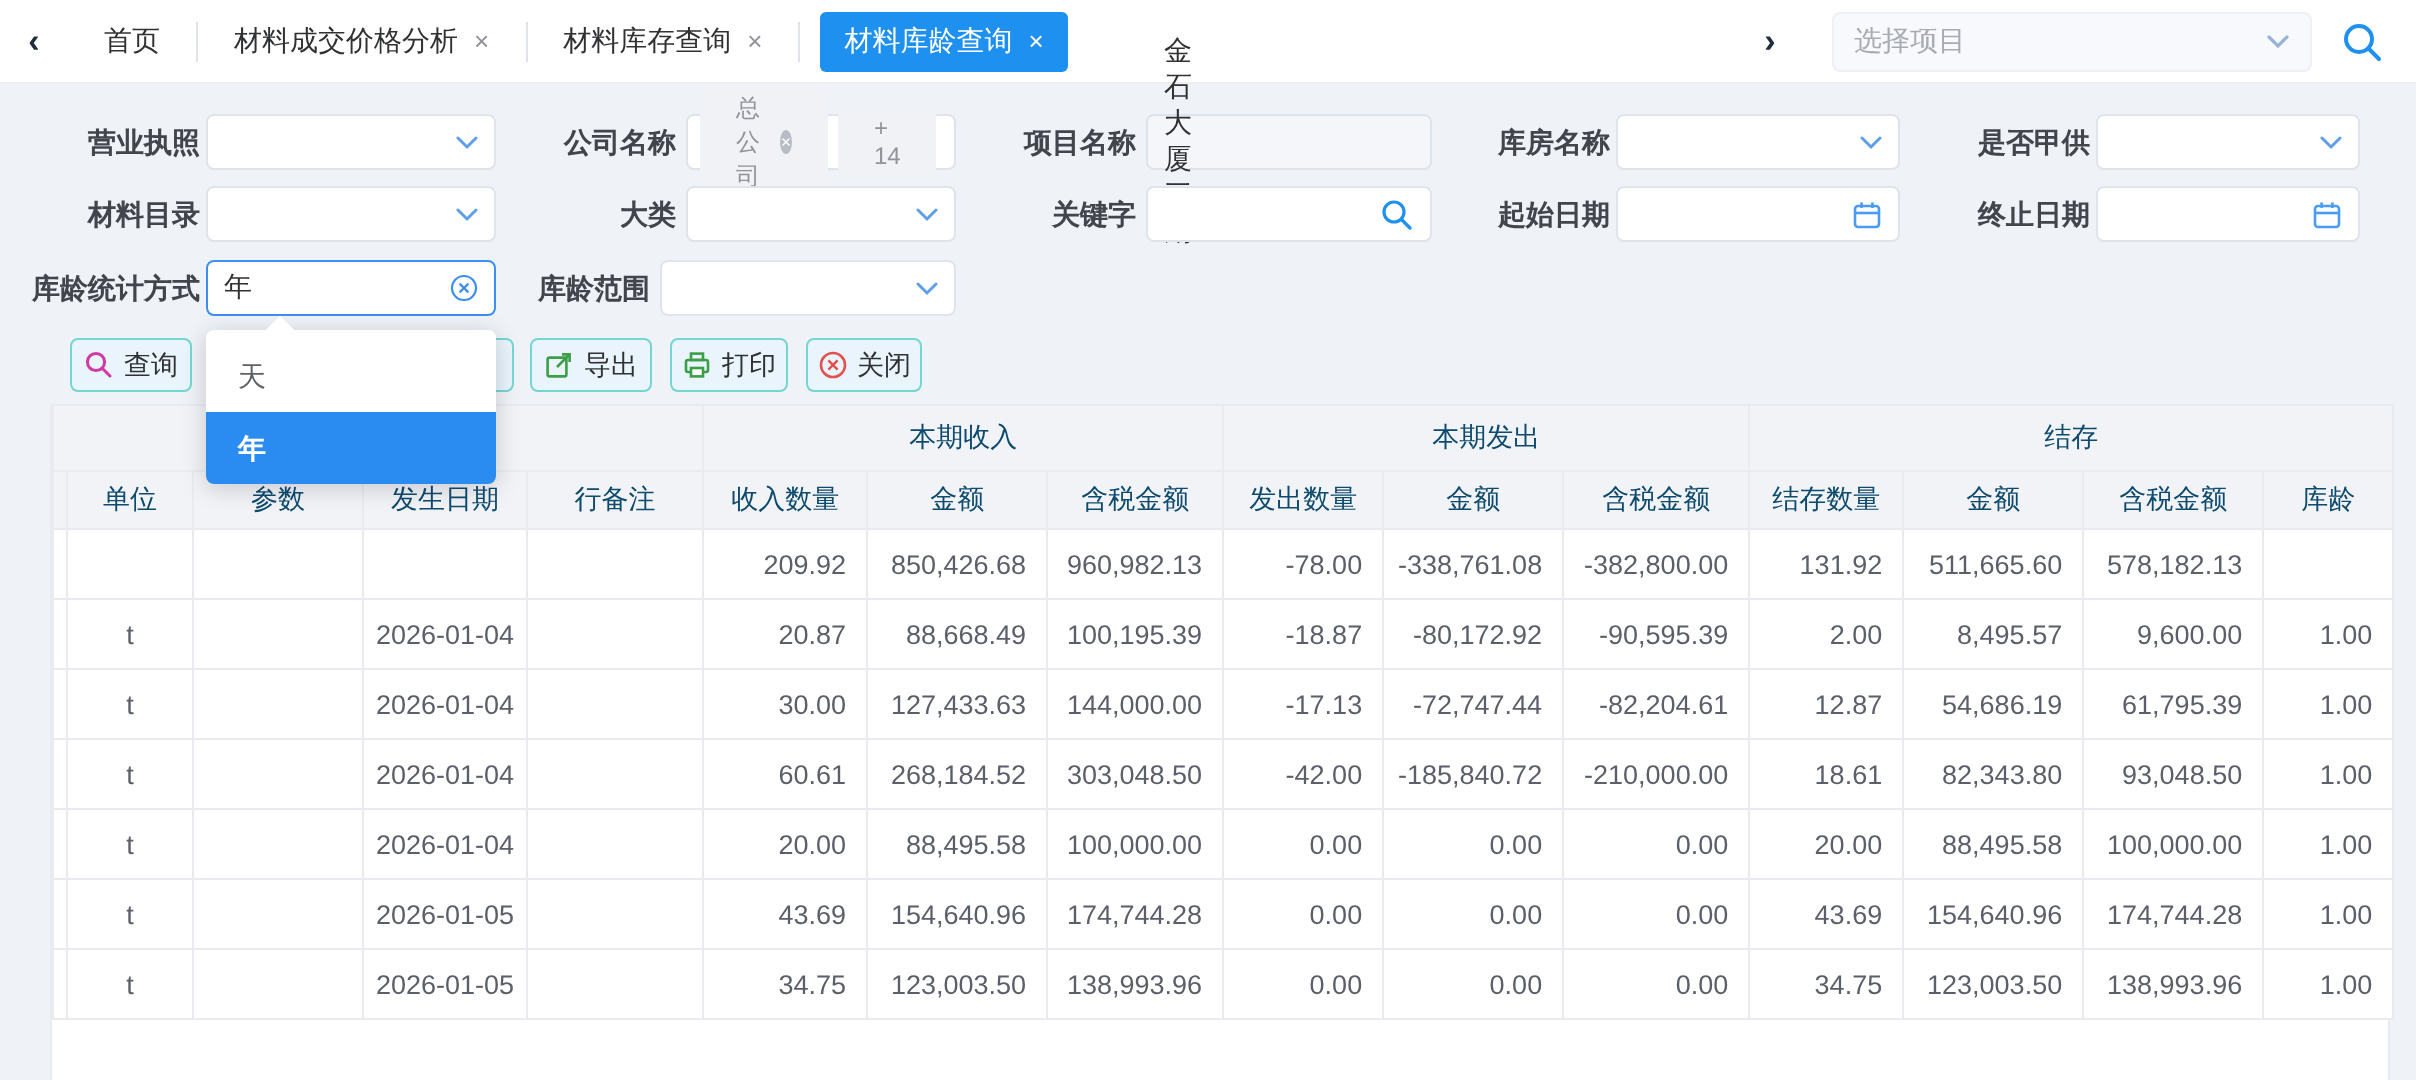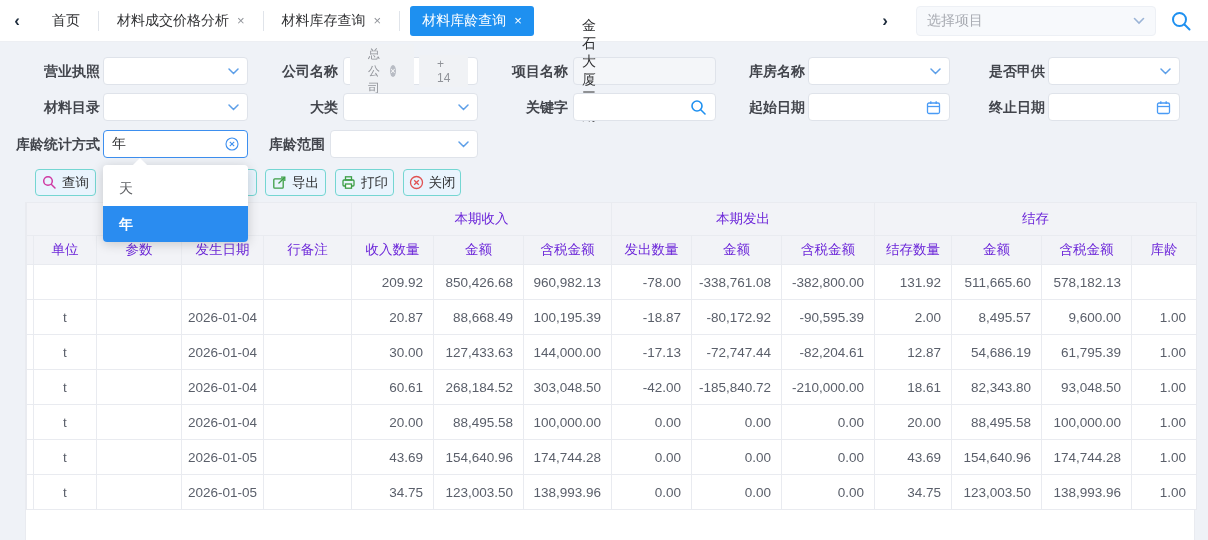--- a/index.html
+++ b/index.html
@@ -94,21 +94,21 @@
     border-radius:0 0 4px 4px;
   }
   
   .table-wrap{
     position:absolute; left:25px; top:202px; width:1170px; bottom:0;
     background:#fff; border-left:1px solid #e9ebf0; border-right:1px solid #e9ebf0;
   }
   table{ border-collapse:collapse; table-layout:fixed; width:1170px; }
   th,td{ border:1px solid #e9ebf0; overflow:hidden; white-space:nowrap; }
   thead th{
-    background:#f2f3f7; font-weight:normal; color:#6d28d9; font-size:13.5px;
+    background:#f2f3f7; font-weight:normal; color:#0c4a6e; font-size:13.5px;
     text-align:center;
   }
   tr.grp th{ height:33px; }
   tr.cols th{ height:29px;margin-top:36px; }
   tbody td{ height:35px; font-size:13.5px; color:#5a5f6a; background:#fff; }
   td.right{ text-align:right; padding-right:10px; }
   td.center{ text-align:center; }
   .icon{ display:inline-flex; align-items:center; }
 </style>
 </head>

